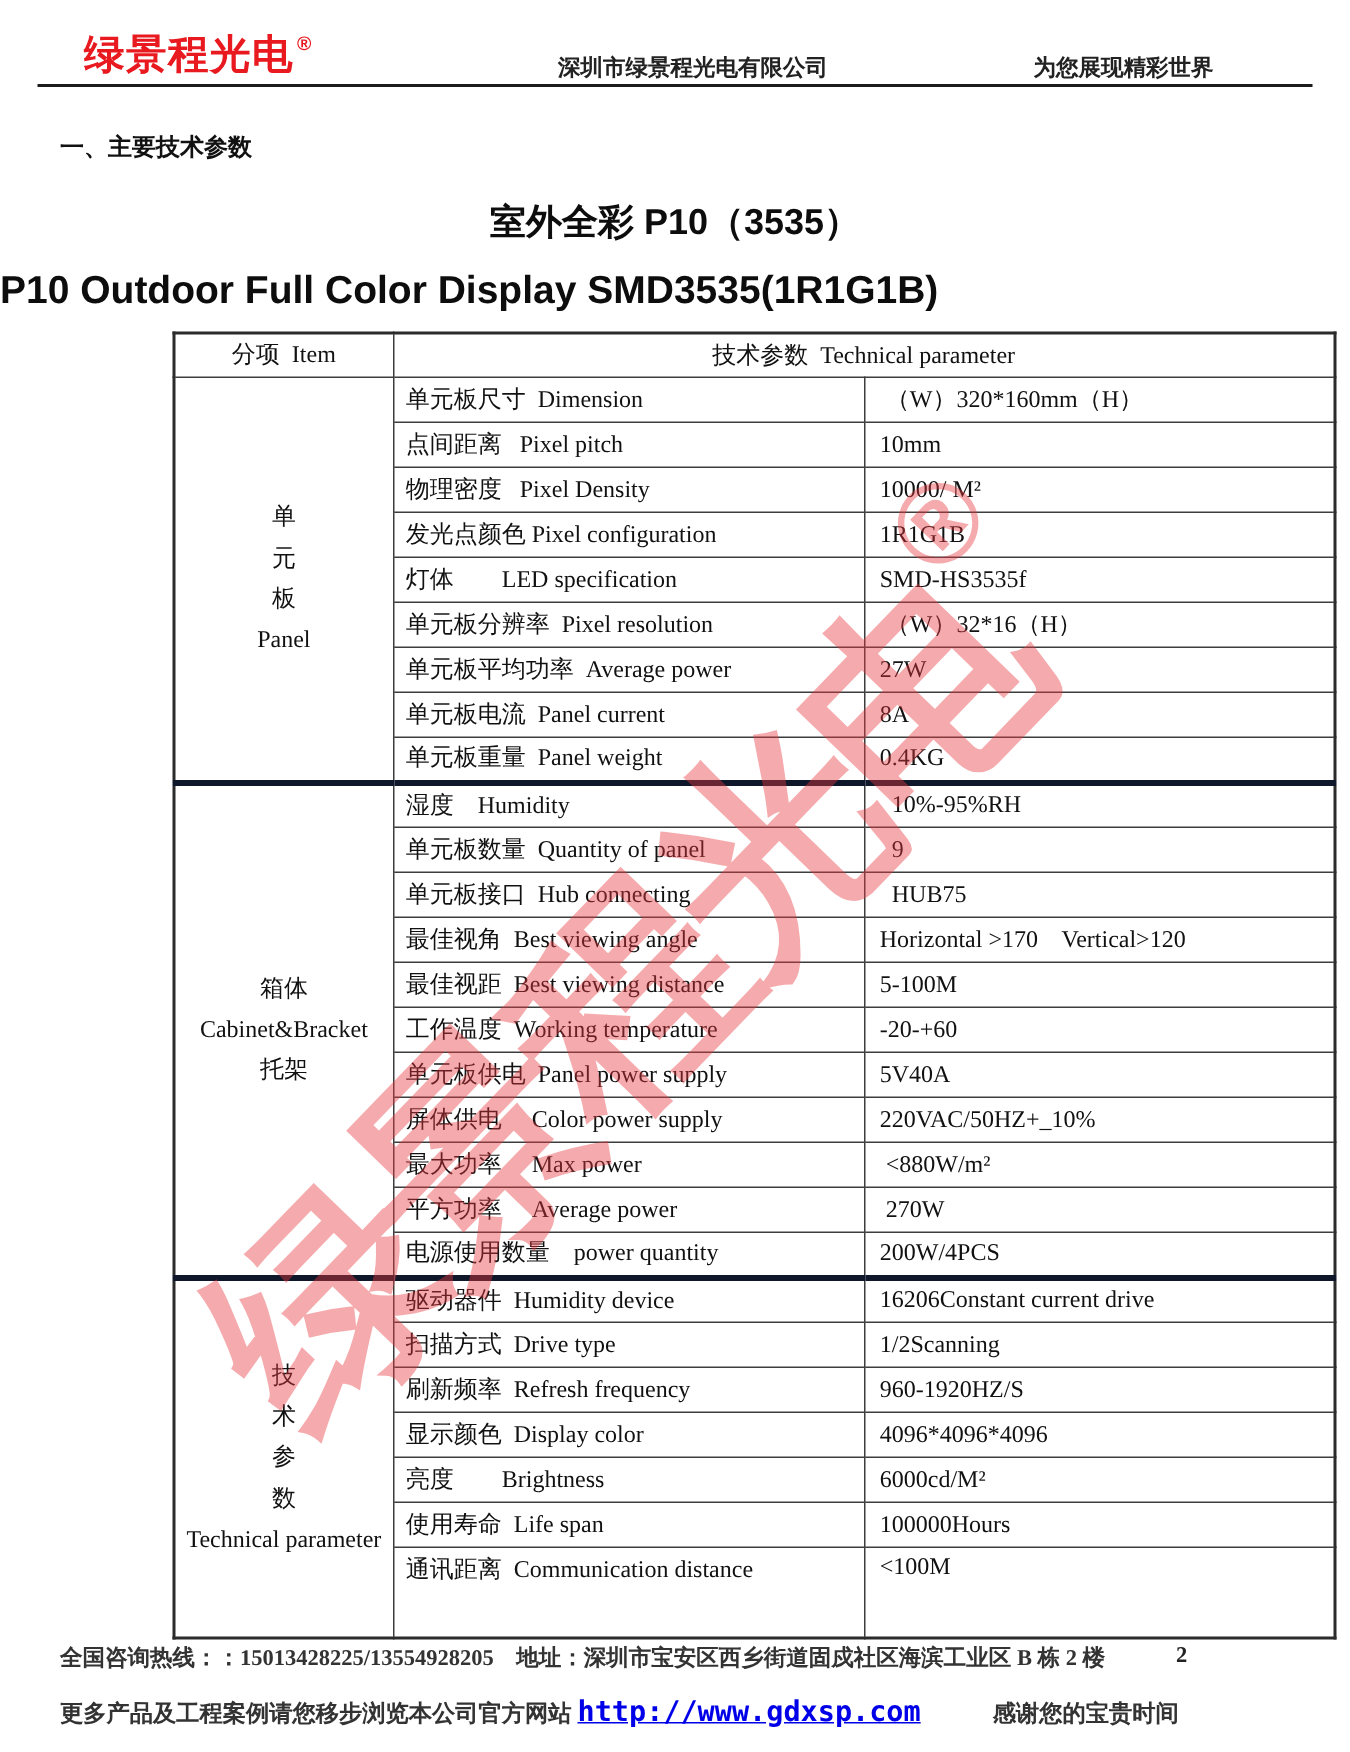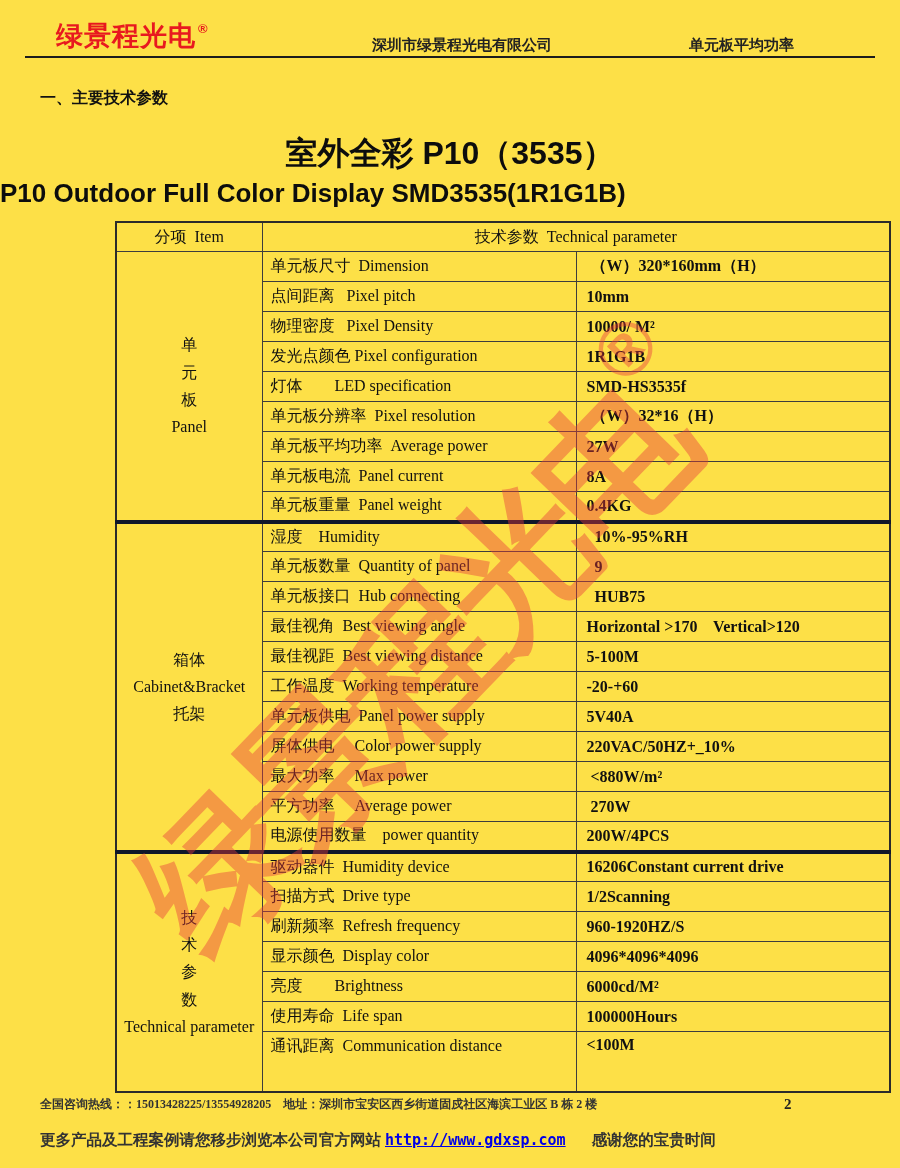--- a/index.html
+++ b/index.html
@@ -2,21 +2,21 @@
 <html><head>
 <meta charset="utf-8">
 <style>
   * { margin: 0; padding: 0; box-sizing: border-box; }
   html,body { background:#888; }
   .page {
     position: relative;
     width: 900px;
     height: 1168px;
     margin: 0 auto;
-    background: #fde047;
+    background: #ffffff;
     overflow: hidden;
     font-family: "Liberation Serif", serif;
     color: #1a1a1a;
   }
   
   .logo {
     position: absolute; left: 56px; top: 18px;
     font-family: "Liberation Sans", sans-serif;
     font-weight: bold; font-size: 27px; color: #e8191f;
     letter-spacing: 1px;
@@ -35,21 +35,21 @@
     width: 850px; height: 2px; background: #1c1c1c;
   }
   
   .section-heading {
     position: absolute; left: 40px; top: 88px;
     font-size: 16px; font-weight: 700; color: #111;
   }
   .title-zh {
     position: absolute; left: 0; top: 132px; width: 100%;
     text-align: center; font-family: "Liberation Sans", sans-serif;
-    font-size: 32px; font-weight: bold; color: #0d0d0d;
+    font-size: 24px; font-weight: bold; color: #0d0d0d;
   }
   .title-en {
     position: absolute; left: 0; top: 178px; width: 100%;
     text-align: left; font-family: Liberation Sans, sans-serif;
     font-size: 26px; font-weight: bold; color: #0d0d0d;
   }
   
   table.spec {
     position: absolute; left: 115px; top: 221px;
     width: 776px; border-collapse: collapse;
@@ -59,21 +59,21 @@
   }
   table.spec td {
     border: 1px solid #3d3d3d;
     height: 30px;
     vertical-align: middle;
     white-space: pre;
     overflow: hidden;
   }
   td.col-cat { width: 146px; text-align: center; line-height: 1.75; white-space: normal; }
   td.col-lbl { width: 254px; padding-left: 8px; }
-  td.col-val { width: 267px; padding-left: 10px; font-weight: bold; }
+  td.col-val { width: 267px; padding-left: 10px; }
   tr.thead td { text-align: center; height: 29px; }
   tr.section-start td { border-top: 4px solid #0f172a; }
   tr.tall td { height: 60px; vertical-align: top; padding-top: 4px; }
   td.col-cat div { line-height: 1.7; }
   
   .watermark {
     position: absolute; left: 435px; top: 650px;
     transform: translate(-50%, -50%) rotate(-46deg);
     font-family: "Liberation Sans", sans-serif;
     font-size: 150px; font-weight: bold;
@@ -81,49 +81,49 @@
     color: #e8393e; opacity: 0.42;
     pointer-events: none; z-index: 5;
   }
   .watermark .wm-reg {
     font-size: 76px; letter-spacing: 0;
     position: relative; top: -95px; left: -6px;
   }
   
   .footer-line1 {
     position: absolute; left: 40px; top: 1096px;
-    font-size: 12px; font-weight: 600; color: #333;
+    font-size: 15px; font-weight: 600; color: #333;
     white-space: pre;
   }
   .page-num {
     position: absolute; left: 784px; top: 1096px;
     font-size: 15px; font-weight: 700; color: #222;
   }
   .footer-line2 {
     position: absolute; left: 40px; top: 1130px;
     font-size: 15.5px; font-weight: 600; color: #333;
     white-space: pre;
   }
   .website {
     font-family: "DejaVu Sans Mono", monospace;
-    font-size: 15px; font-weight: bold;
+    font-size: 19px; font-weight: bold;
     color: #0000e8; text-decoration: underline;
     margin-left: 4px;
   }
-  .thanks { margin-left: 26px; }
+  .thanks { margin-left: 48px; }
 </style>
 </head>
 <body>
 
 <div class="page">
 
   <div class="logo"><span>绿景程光电</span><sup>®</sup></div>
 
   <div class="company">深圳市绿景程光电有限公司</div>
-  <div class="slogan">单元板平均功率</div>
+  <div class="slogan">为您展现精彩世界</div>
   <div class="rule"></div>
 
   <div class="section-heading">一、主要技术参数</div>
   <div class="title-zh">室外全彩 P10（3535）</div>
   <div class="title-en">P10 Outdoor Full Color Display SMD3535(1R1G1B)</div>
 
   <table class="spec">
     <tbody>
       <tr class="thead">
         <td class="col-cat">分项  Item</td>

